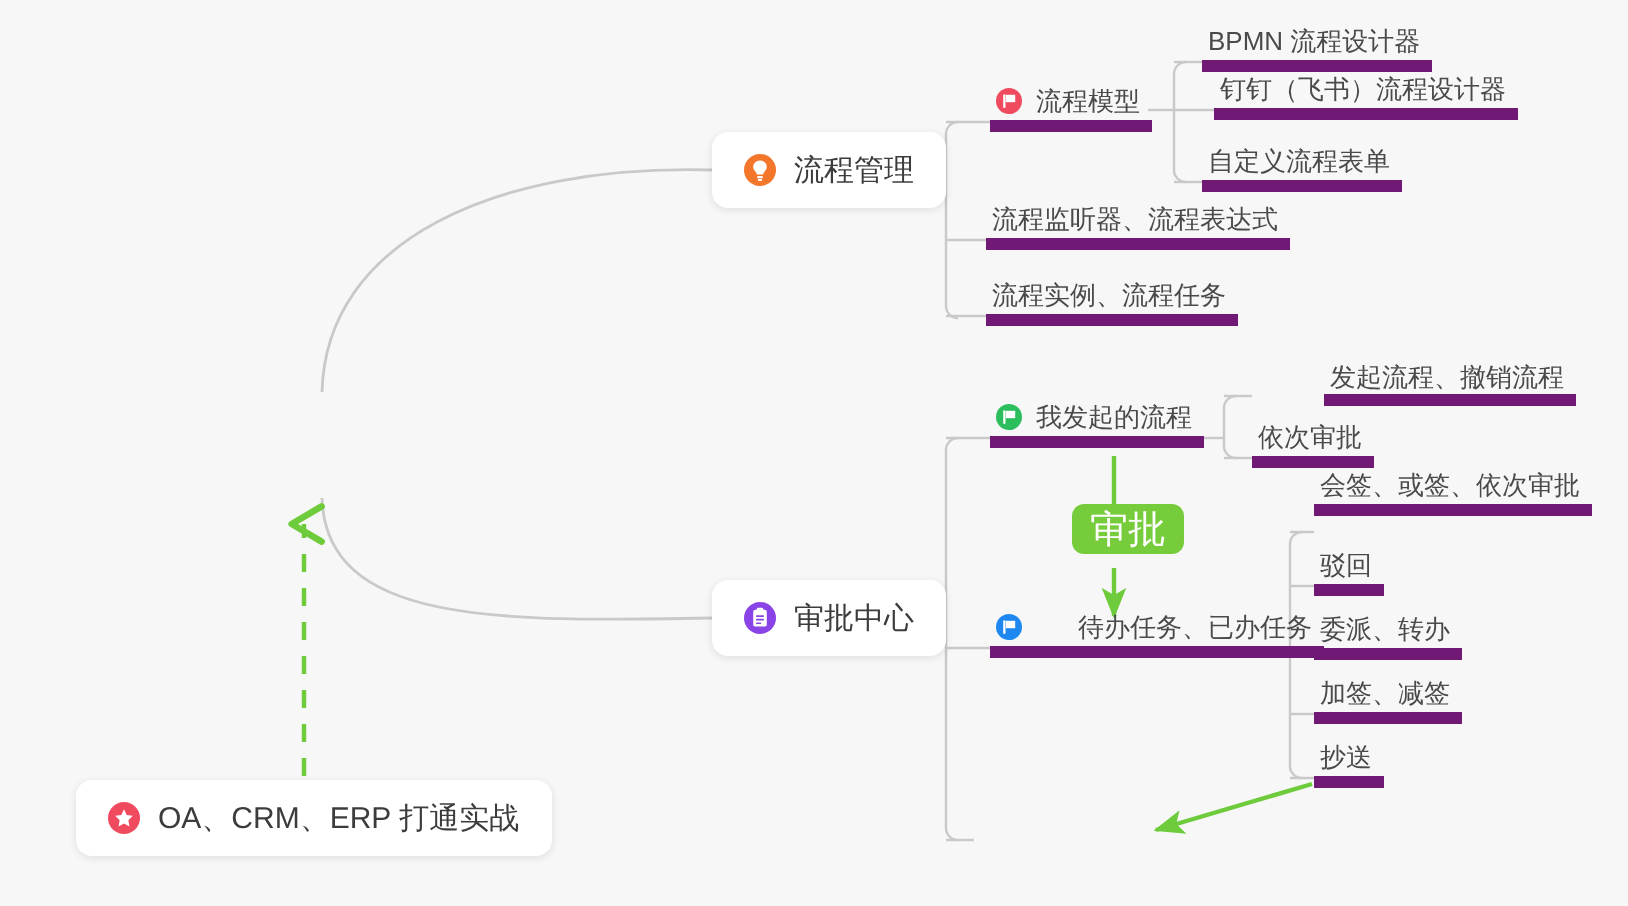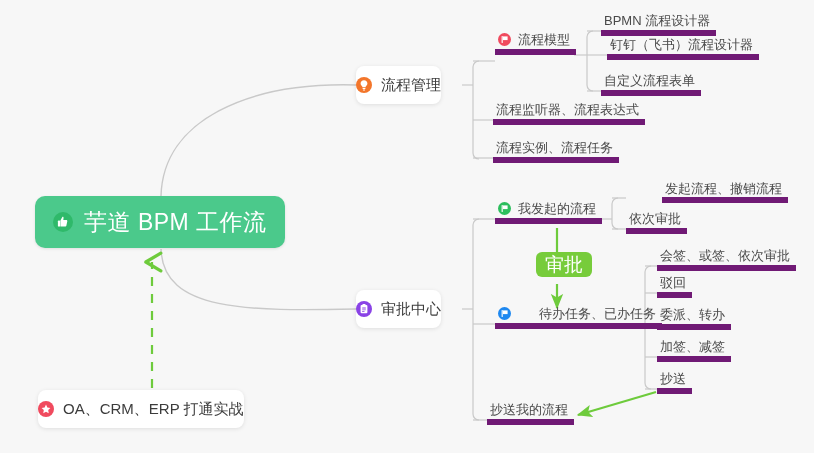--- a/index.html
+++ b/index.html
@@ -50,21 +50,21 @@
   .root-label {
     color: #ffffff;
     font-size: 23px;
     letter-spacing: 0.5px;
   }
 
   
   .card-node {
     background: #ffffff;
     border-radius: 8px;
-    padding: 0 0;
+    padding: 0 16px;
     height: 38px;
     box-shadow: 0 1px 4px rgba(0,0,0,0.10);
     gap: 9px;
     align-items: center;
   }
   .card-label {
     color: #3c3c3c;
     font-size: 15px;
   }
 
@@ -156,48 +156,36 @@
     <path d="M 645 389 L 657 389" fill="none" stroke="#c9c9c9" stroke-width="1.2"></path>
 
     <path d="M 152 388 L 152 262" fill="none" stroke="#6ECB3C" stroke-width="2.2" stroke-dasharray="9 8" marker-end="url(#arrow-green-up)"></path>
 
     <path d="M 557 228 L 557 252" fill="none" stroke="#6ECB3C" stroke-width="2.2"></path>
     <path d="M 557 284 L 557 308" fill="none" stroke="#6ECB3C" stroke-width="2.2" marker-end="url(#arrow-green)"></path>
 
     <path d="M 656 392 L 578 415" fill="none" stroke="#6ECB3C" stroke-width="2.2" marker-end="url(#arrow-green)"></path>
   </svg>
 
-  <div class="node root-node" style="left:35px; top:196px;">
-    <span class="icon icon-20">
-      <svg viewBox="0 0 20 20">
-        <circle cx="10" cy="10" r="10" fill="#2FB96A"></circle>
-        <path d="M7.4 8.6 L9.3 5.0 C9.5 4.6 10.2 4.6 10.4 5.1 C10.6 5.6 10.6 6.6 10.3 8.0
-                 L13.2 8.0 C14.0 8.0 14.5 8.6 14.3 9.3 L13.4 13.6
-                 C13.3 14.2 12.8 14.6 12.2 14.6 L7.4 14.6 Z" fill="#ffffff"></path>
-        <rect x="4.9" y="8.6" width="2.2" height="6.0" rx="0.7" fill="#ffffff"></rect>
-      </svg>
-    </span>
-    <span class="root-label">芋道 BPM 工作流</span>
-  </div>
 
   <div class="node card-node" style="left:356px; top:66px;">
     <span class="icon icon-16">
       <svg viewBox="0 0 16 16">
         <circle cx="8" cy="8" r="8" fill="#F3762B"></circle>
         <path d="M8 3.2 C5.9 3.2 4.6 4.7 4.6 6.4 C4.6 7.6 5.3 8.3 5.9 9.0
                  C6.2 9.4 6.4 9.8 6.4 10.3 L9.6 10.3 C9.6 9.8 9.8 9.4 10.1 9.0
                  C10.7 8.3 11.4 7.6 11.4 6.4 C11.4 4.7 10.1 3.2 8 3.2 Z" fill="#ffffff"></path>
         <rect x="6.5" y="11.0" width="3" height="1.1" rx="0.55" fill="#ffffff"></rect>
         <rect x="6.9" y="12.5" width="2.2" height="1.0" rx="0.5" fill="#ffffff"></rect>
       </svg>
     </span>
     <span class="card-label">流程管理</span>
   </div>
 
-  <div class="node text-node" style="left:495px; top:34px;justify-content:flex-end;">
+  <div class="node text-node" style="left:495px; top:45px;justify-content:flex-end;">
     <span class="icon icon-13">
       <svg viewBox="0 0 13 13">
         <circle cx="6.5" cy="6.5" r="6.5" fill="#F04A5E"></circle>
         <rect x="3.6" y="3.1" width="1.15" height="6.9" rx="0.5" fill="#ffffff"></rect>
         <path d="M4.9 3.4 L9.6 3.4 L9.6 7.1 L4.9 7.1 Z" fill="#ffffff"></path>
       </svg>
     </span>
     <span class="tn-label">流程模型</span>
   </div>
 
@@ -253,39 +241,36 @@
     <span class="icon icon-13">
       <svg viewBox="0 0 13 13">
         <circle cx="6.5" cy="6.5" r="6.5" fill="#1E88F0"></circle>
         <rect x="3.6" y="3.1" width="1.15" height="6.9" rx="0.5" fill="#ffffff"></rect>
         <path d="M4.9 3.4 L9.6 3.4 L9.6 7.1 L4.9 7.1 Z" fill="#ffffff"></path>
       </svg>
     </span>
     <span class="tn-label">待办任务、已办任务</span>
   </div>
 
-  <div class="node text-node" style="left:657px; top:250px;text-align:right;">
+  <div class="node text-node" style="left:657px; top:237px;text-align:right;">
     <span class="tn-label">会签、或签、依次审批</span>
   </div>
   <div class="node text-node" style="left:657px; top:277px;">
     <span class="tn-label">驳回</span>
   </div>
   <div class="node text-node" style="left:657px; top:309px;">
     <span class="tn-label">委派、转办</span>
   </div>
   <div class="node text-node" style="left:657px; top:341px;">
     <span class="tn-label">加签、减签</span>
   </div>
   <div class="node text-node" style="left:657px; top:373px;">
     <span class="tn-label">抄送</span>
   </div>
 
-  <div class="node text-node" style="left:487px; top:404px;">
-    <span class="tn-label">抄送我的流程</span>
-  </div>
 
   <div class="node tag-node" style="left:536px; top:252px;">
     <span class="tag-label">审批</span>
   </div>
 
   <div class="node card-node" style="left:38px; top:390px;">
     <span class="icon icon-16">
       <svg viewBox="0 0 16 16">
         <circle cx="8" cy="8" r="8" fill="#F04A5E"></circle>
         <path d="M8 3.6 L9.35 6.45 L12.4 6.88 L10.2 9.08 L10.72 12.2

